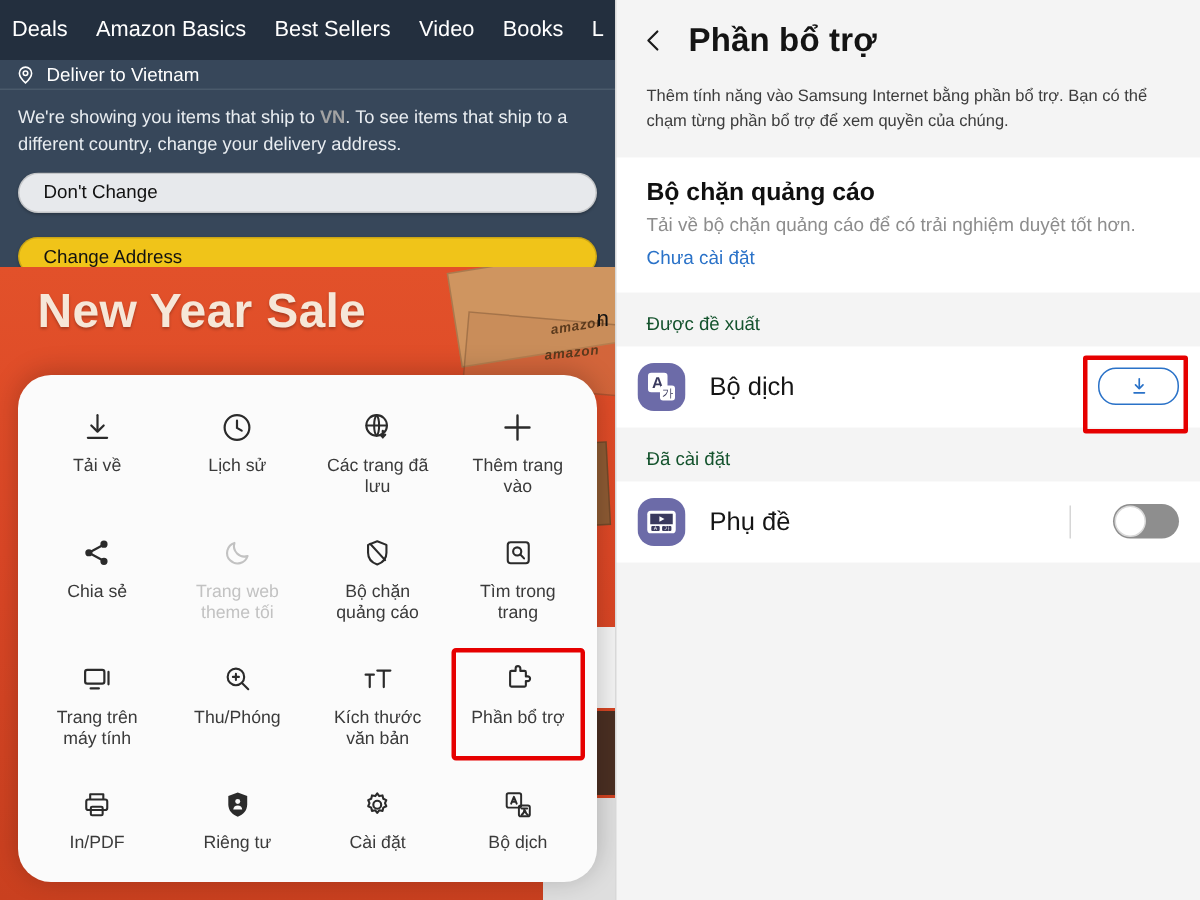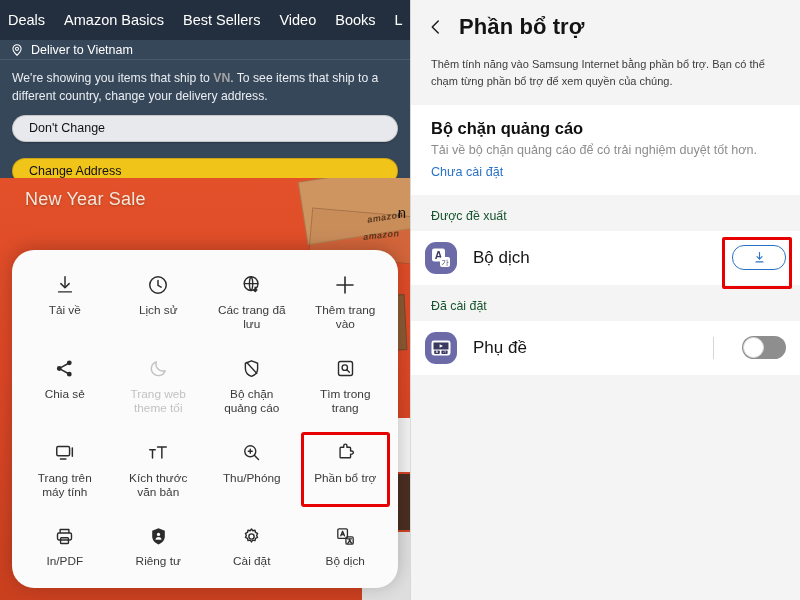--- a/index.html
+++ b/index.html
@@ -44,21 +44,21 @@
   .btn-ghost{background:#e7e9ec;}
   .btn-gold{background:#f0c419;}
 
   .amz-hero{
     position:absolute;left:0;top:178px;width:410px;height:422px;
     background:linear-gradient(180deg,#e2512a 0%,#dc4726 45%,#c9401f 100%);
     overflow:hidden;
   }
   .hero-title{
     position:absolute;left:25px;top:11px;color:#f6e7d8;
-    font-size:18px;font-weight:normal;letter-spacing:.2px;
+    font-size:32px;font-weight:bold;letter-spacing:.2px;
     text-shadow:0 1px 2px rgba(0,0,0,.25);
   }
   
   .box{position:absolute;background:#c98c5a;border:1px solid rgba(0,0,0,.18);}
   .box.b1{right:-14px;top:-6px;width:120px;height:62px;transform:rotate(-9deg);background:#cf9560;}
   .box.b2{right:-6px;top:34px;width:104px;height:46px;transform:rotate(5deg);background:#c2855170;}
   .box.b3{right:4px;top:118px;width:72px;height:54px;transform:rotate(-3deg);background:#8d5a33;}
   .amz-word{
     position:absolute;font-size:9px;color:#5b3a1d;font-weight:bold;
     font-style:italic;letter-spacing:.5px;
@@ -283,36 +283,36 @@
             <svg viewBox="0 0 24 24" width="22" height="22" fill="none" stroke="currentColor" stroke-width="1.6" stroke-linecap="round" stroke-linejoin="round">
                 <rect x="3" y="5" width="14" height="10" rx="1.6"></rect>
                 <path d="M20 6.5v9M7 18.5h6"></path>
               </svg>
           </span>
           <span class="menu-lb">Trang trên máy tính</span>
         </div>
 
         <div class="menu-item">
           <span class="menu-ico">
+            <svg viewBox="0 0 24 24" width="21" height="21" fill="none" stroke="currentColor" stroke-width="1.6" stroke-linecap="round">
+                <circle cx="10.6" cy="10.6" r="6.3"></circle>
+                <path d="M8.3 10.6h4.6M10.6 8.3v4.6M15.2 15.2 20 20"></path>
+              </svg>
+          </span>
+          <span class="menu-lb">Thu/Phóng</span>
+        </div>
+
+        <div class="menu-item">
+          <span class="menu-ico">
             <svg viewBox="0 0 24 24" width="22" height="22" fill="none" stroke="currentColor" stroke-width="1.6" stroke-linecap="round">
                 <path d="M3 8.5h6M6 8.5v9"></path>
                 <path d="M11.5 5.5h9.5M16.2 5.5v12"></path>
               </svg>
           </span>
           <span class="menu-lb">Kích thước văn bản</span>
-        </div>
-
-        <div class="menu-item">
-          <span class="menu-ico">
-            <svg viewBox="0 0 24 24" width="21" height="21" fill="none" stroke="currentColor" stroke-width="1.6" stroke-linecap="round">
-                <circle cx="10.6" cy="10.6" r="6.3"></circle>
-                <path d="M8.3 10.6h4.6M10.6 8.3v4.6M15.2 15.2 20 20"></path>
-              </svg>
-          </span>
-          <span class="menu-lb">Thu/Phóng</span>
         </div>
 
         <div class="menu-item">
           <span class="menu-ico">
             <svg viewBox="0 0 24 24" width="21" height="21" fill="none" stroke="currentColor" stroke-width="1.6" stroke-linejoin="round">
                 <path d="M10 4.2a1.8 1.8 0 1 1 3.6 0V6h3.2a1 1 0 0 1 1 1v3.2h1.4a1.8 1.8 0 1 1 0 3.6H17.8V17a1 1 0 0 1-1 1h-10a1 1 0 0 1-1-1V7a1 1 0 0 1 1-1H10z"></path>
               </svg>
           </span>
           <span class="menu-lb">Phần bổ trợ</span>
           <span class="hl-red"></span>

